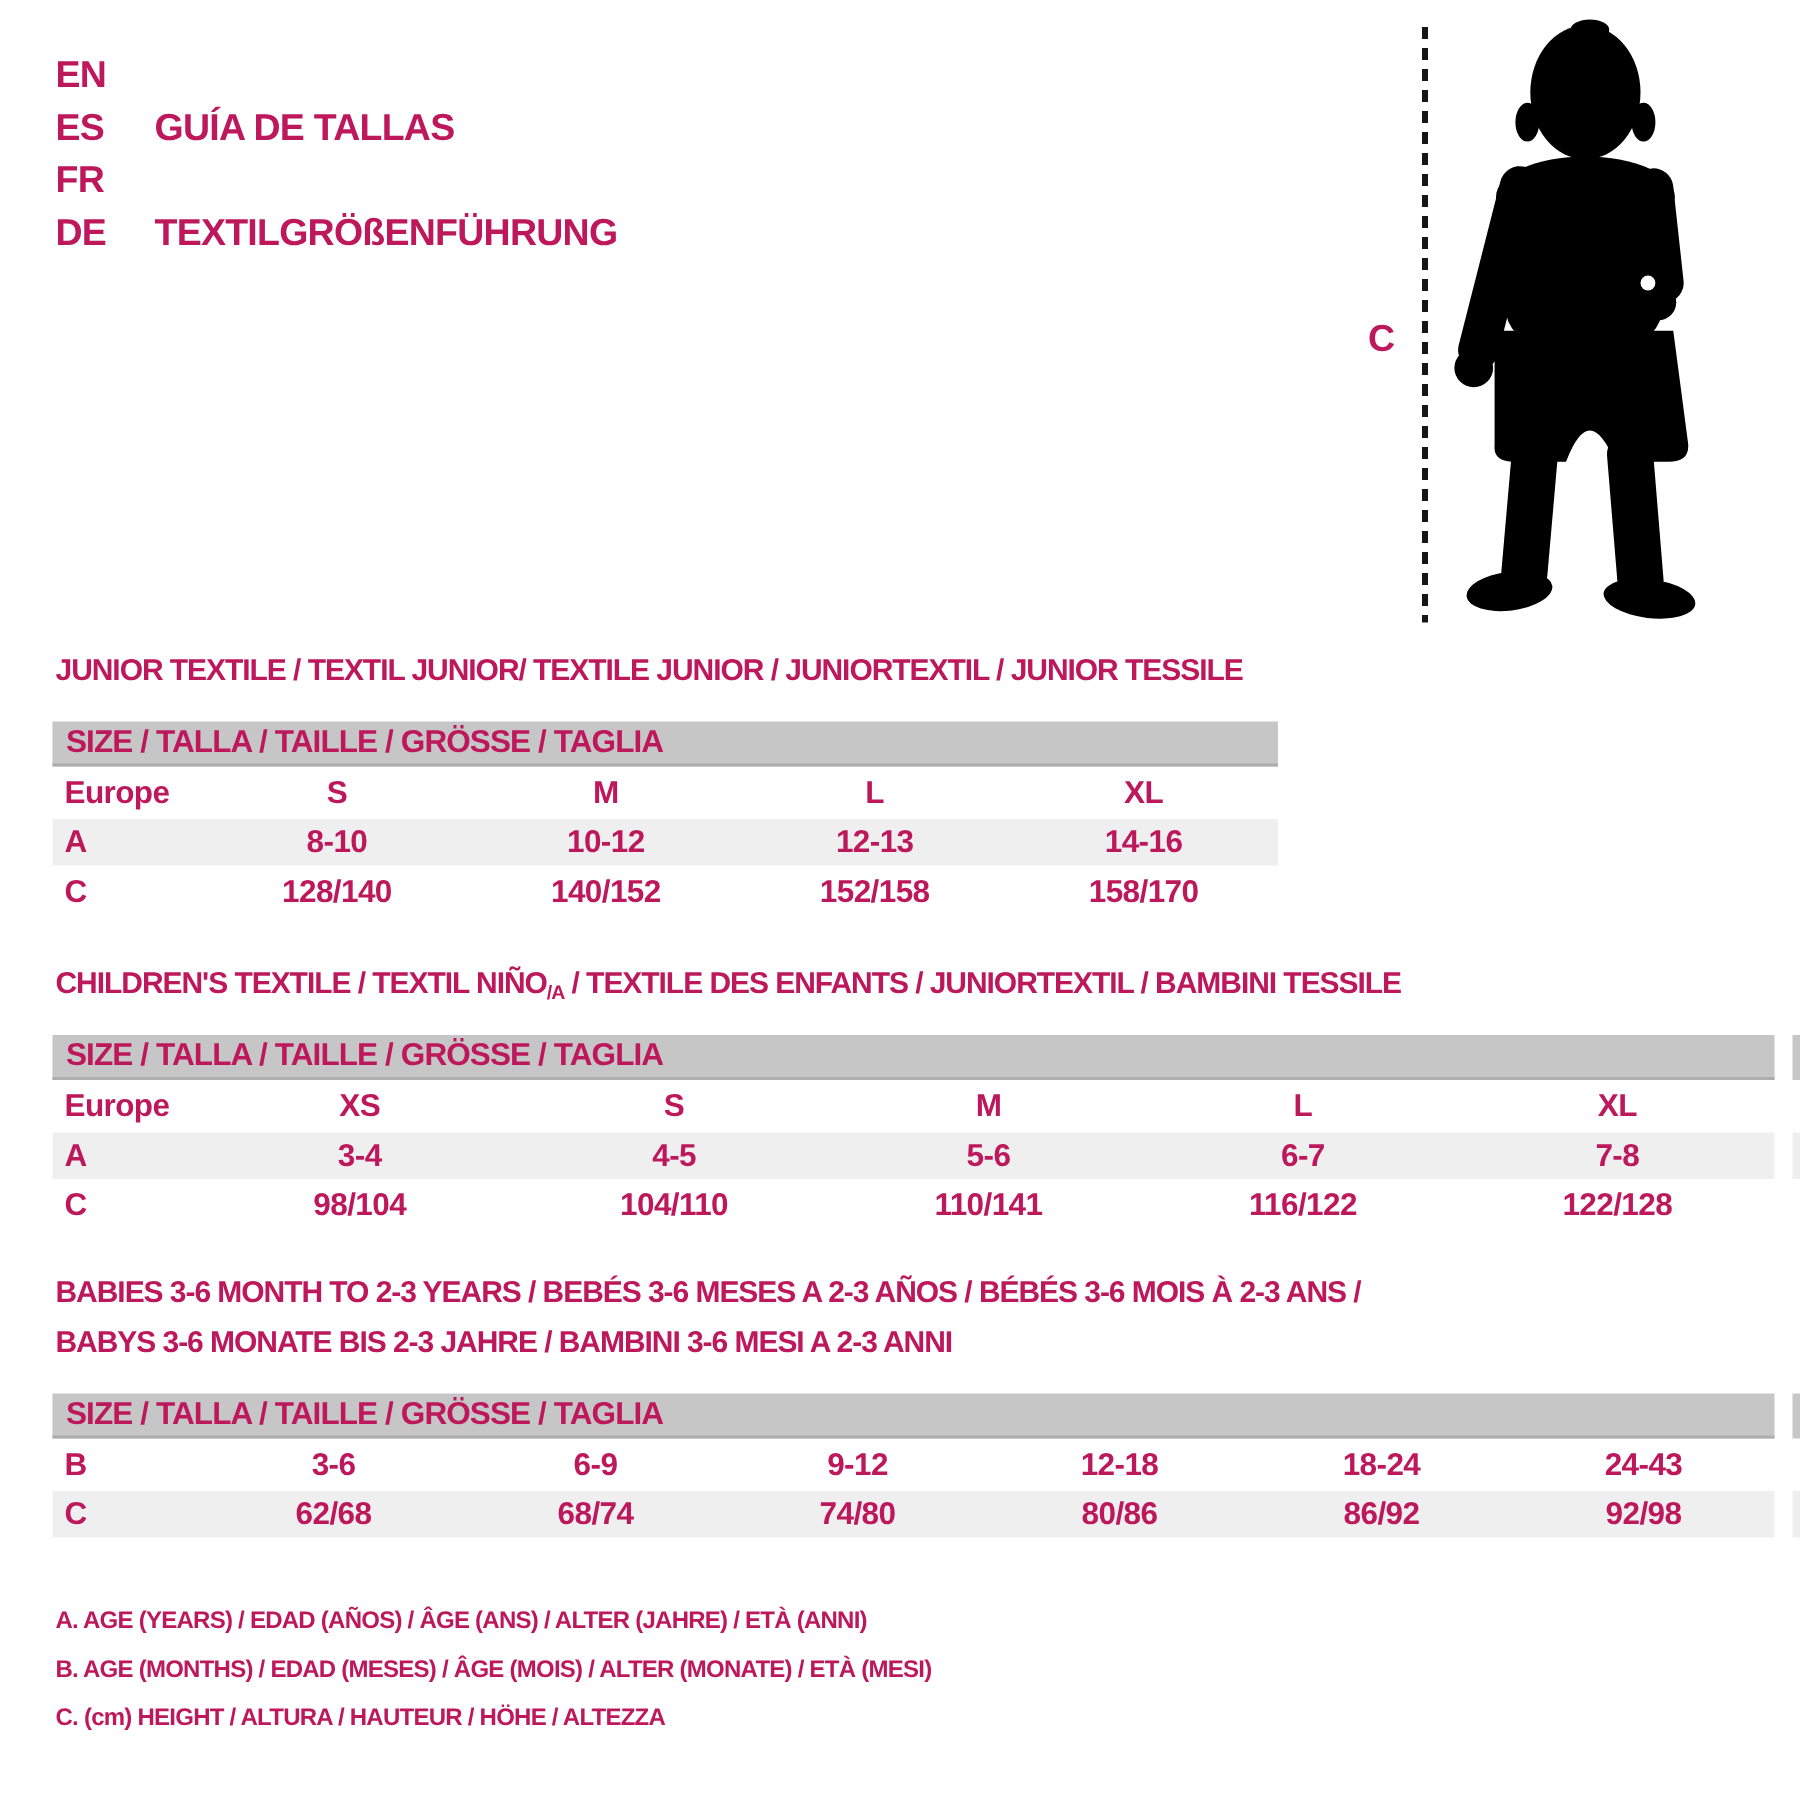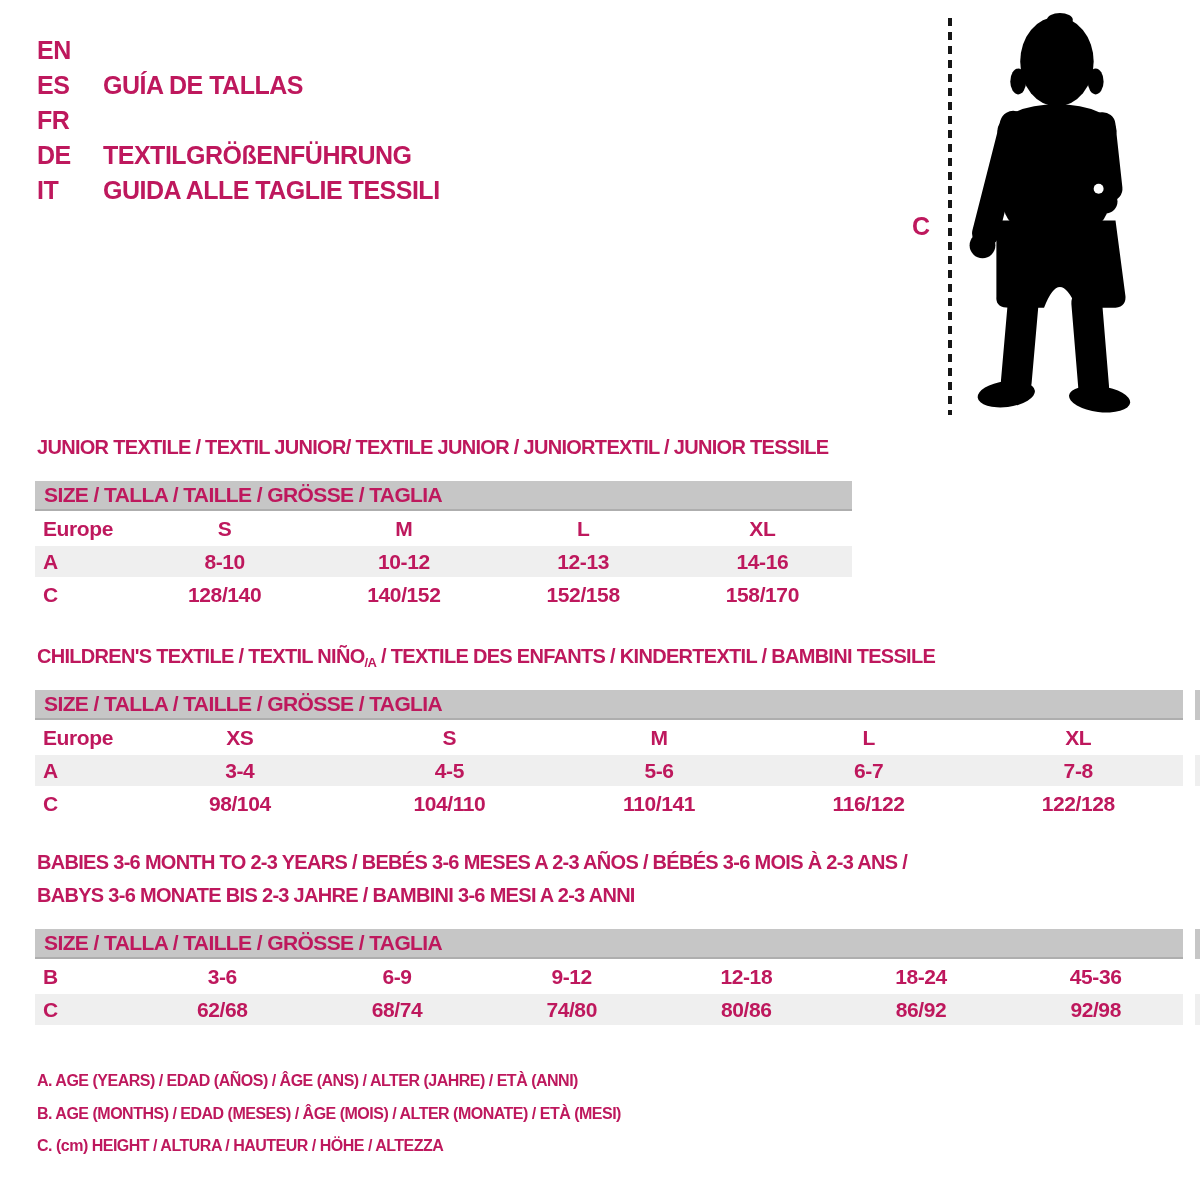--- a/index.html
+++ b/index.html
@@ -68,24 +68,20 @@
       <span class="lang-code">ES</span>
       <span class="lang-title">GUÍA DE TALLAS</span>
     </div>
     <div class="lang-row">
       <span class="lang-code">FR</span>
     </div>
     <div class="lang-row">
       <span class="lang-code">DE</span>
       <span class="lang-title">TEXTILGRÖßENFÜHRUNG</span>
     </div>
-    <div class="lang-row">
-      <span class="lang-code">IT</span>
-      <span class="lang-title">GUIDA ALLE TAGLIE TESSILI</span>
-    </div>
   </div>
 
   <div class="measure-line"></div>
   <div class="measure-label">C</div>
   <svg class="silhouette" width="172" height="405" viewBox="0 0 172 408" aria-hidden="true">
     <g fill="#000">
       <ellipse cx="97" cy="10" rx="13" ry="7"></ellipse>
       <ellipse cx="94" cy="52" rx="37" ry="45"></ellipse>
       <ellipse cx="55" cy="72" rx="8" ry="13"></ellipse>
       <ellipse cx="133" cy="72" rx="8" ry="13"></ellipse>
@@ -123,21 +119,21 @@
     </div>
     <div class="row cols5">
       <div class="cell lbl">C</div>
       <div class="cell">128/140</div>
       <div class="cell">140/152</div>
       <div class="cell">152/158</div>
       <div class="cell">158/170</div>
     </div>
   </div>
 
-  <div class="sec-title" style="top:645px"><span>CHILDREN'S TEXTILE / TEXTIL NIÑO</span><span class="subsmall">/A</span><span> / TEXTILE DES ENFANTS / KINDERTEXTIL / BAMBINI TESSILE</span></div>
+  <div class="sec-title" style="top:645px"><span>CHILDREN'S TEXTILE / TEXTIL NIÑO</span><span class="subsmall">/A</span><span> / TEXTILE DES ENFANTS / JUNIORTEXTIL / BAMBINI TESSILE</span></div>
   <div class="tbl tbl-children">
     <div class="bar">SIZE / TALLA / TAILLE / GRÖSSE / TAGLIA</div>
     <div class="row cols6">
       <div class="cell lbl">Europe</div>
       <div class="cell">XS</div>
       <div class="cell">S</div>
       <div class="cell">M</div>
       <div class="cell">L</div>
       <div class="cell">XL</div>
     </div>
@@ -163,21 +159,21 @@
   <div class="sec-title" style="top:884px">BABYS 3-6 MONATE BIS 2-3 JAHRE / BAMBINI 3-6 MESI A 2-3 ANNI</div>
   <div class="tbl tbl-babies">
     <div class="bar">SIZE / TALLA / TAILLE / GRÖSSE / TAGLIA</div>
     <div class="row cols7">
       <div class="cell lbl">B</div>
       <div class="cell">3-6</div>
       <div class="cell">6-9</div>
       <div class="cell">9-12</div>
       <div class="cell">12-18</div>
       <div class="cell">18-24</div>
-      <div class="cell">45-36</div>
+      <div class="cell">24-43</div>
     </div>
     <div class="row cols7 shaded">
       <div class="cell lbl">C</div>
       <div class="cell">62/68</div>
       <div class="cell">68/74</div>
       <div class="cell">74/80</div>
       <div class="cell">80/86</div>
       <div class="cell">86/92</div>
       <div class="cell">92/98</div>
     </div>

